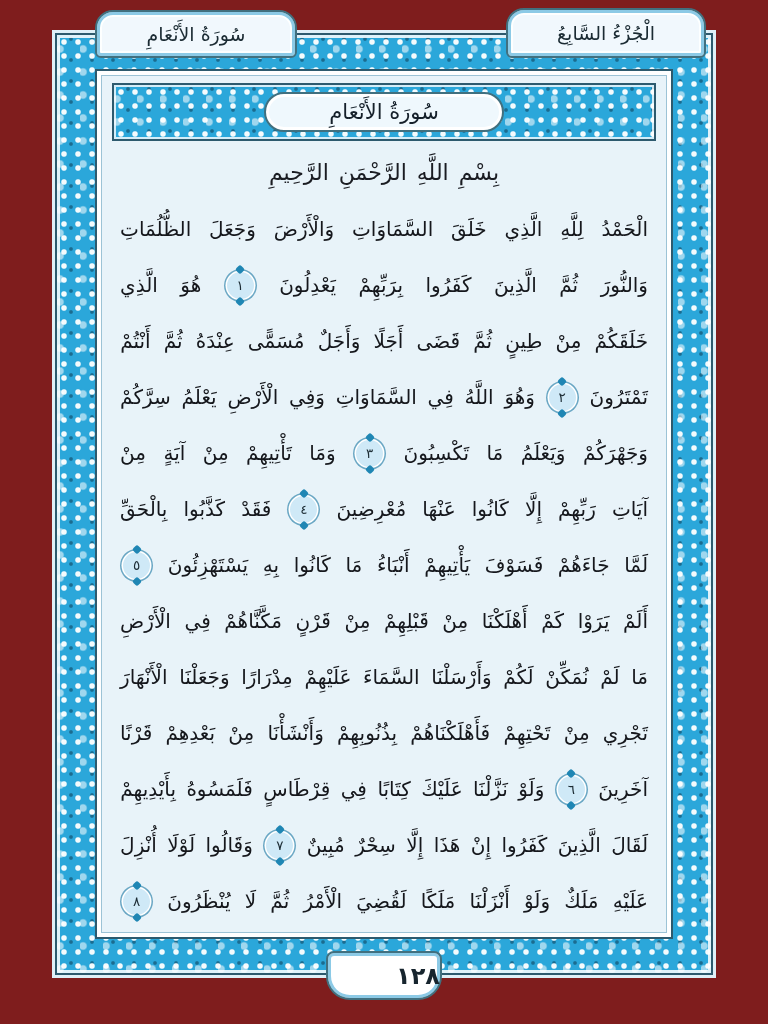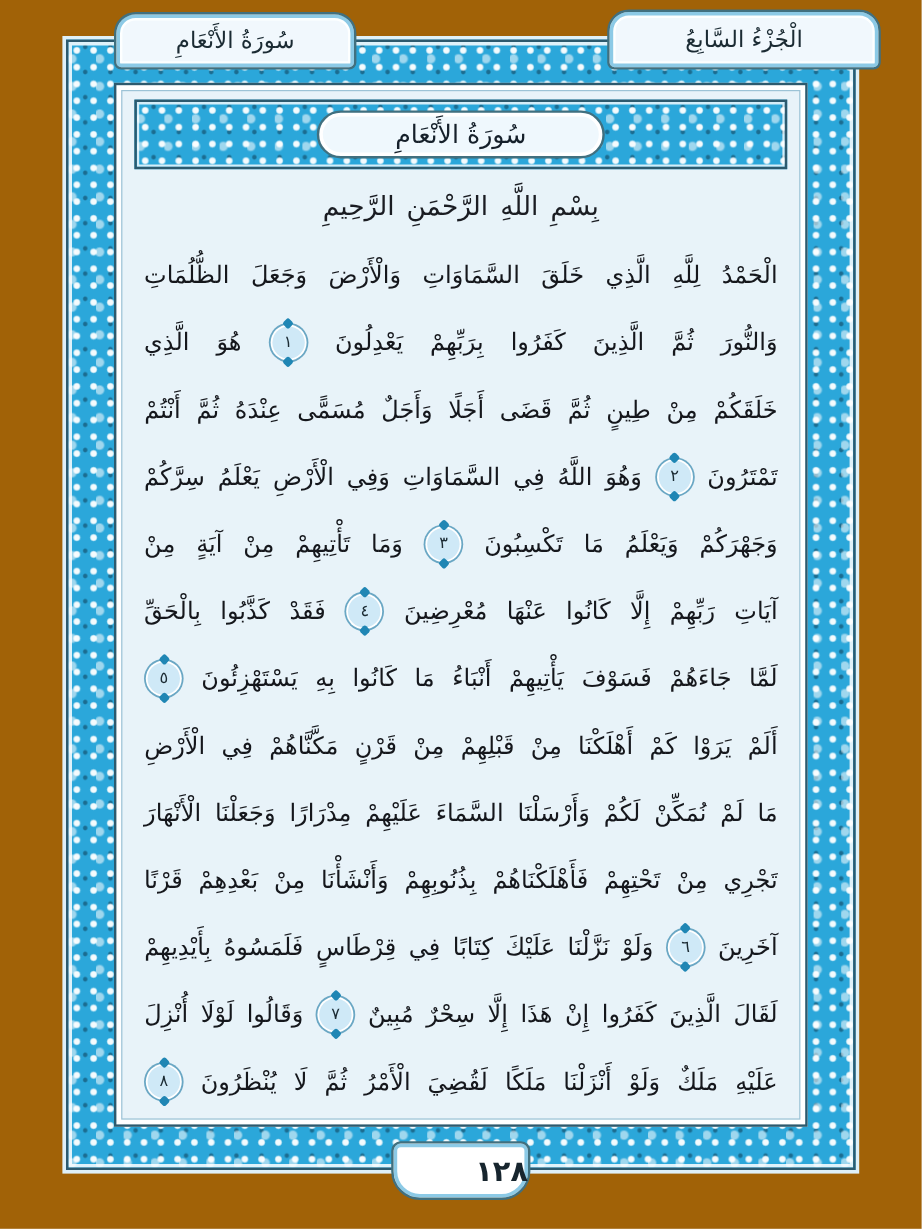--- a/index.html
+++ b/index.html
@@ -1,20 +1,20 @@
 <!DOCTYPE html>
 <html lang="ar" dir="rtl"><head>
 <meta charset="utf-8">
 <style>
   html,body{margin:0;padding:0;}
   body{
     width:768px;height:1024px;background:#ffffff;position:relative;overflow:hidden;
     font-family:"DejaVu Sans",sans-serif;
   }
-  .page{position:absolute;inset:0;width:768px;height:1024px;background:#a16207;}
+  .page{position:absolute;inset:0;width:768px;height:1024px;background:#7f1d1d;}
 
   
   .ornate{
     background-color:#2ba7da;
     background-image:
       radial-gradient(circle at 7px 7px, rgba(255,255,255,.95) 2.2px, rgba(255,255,255,0) 3.4px),
       radial-gradient(circle at 3px 14px, rgba(255,255,255,.55) 3px, rgba(255,255,255,0) 4.6px),
       radial-gradient(circle at 14px 4px, rgba(14,60,84,.55) 1.3px, rgba(14,60,84,0) 2.4px);
     background-size:14px 14px, 23px 23px, 21px 21px;
   }
@@ -22,21 +22,21 @@
   
   .tab{
     position:absolute;z-index:5;box-sizing:border-box;
     background:#f1f8fd;
     border:2px solid #41707f;
     box-shadow:inset 0 0 0 3px #8ccae6, inset 0 0 0 5px #fdffff;
     display:flex;align-items:center;justify-content:center;
     color:#1b2b33;
   }
   .tab-surah{left:95px;top:10px;width:202px;height:48px;border-radius:18px 18px 6px 6px;font-size:19px;}
-  .tab-juz{left:506px;top:8px;width:228px;height:50px;border-radius:18px 18px 6px 6px;font-size:19px;}
+  .tab-juz{left:506px;top:8px;width:200px;height:50px;border-radius:18px 18px 6px 6px;font-size:19px;}
 
   
   .frame{
     position:absolute;left:55px;top:33px;width:658px;height:942px;z-index:1;
     box-sizing:border-box;border:2px solid #2d5a6e;
     box-shadow:inset 0 0 0 3px rgba(255,255,255,.85), 0 0 0 3px #dff0f8;
     padding:34px 38px;
   }
   .paper{
     box-sizing:border-box;width:100%;height:100%;

